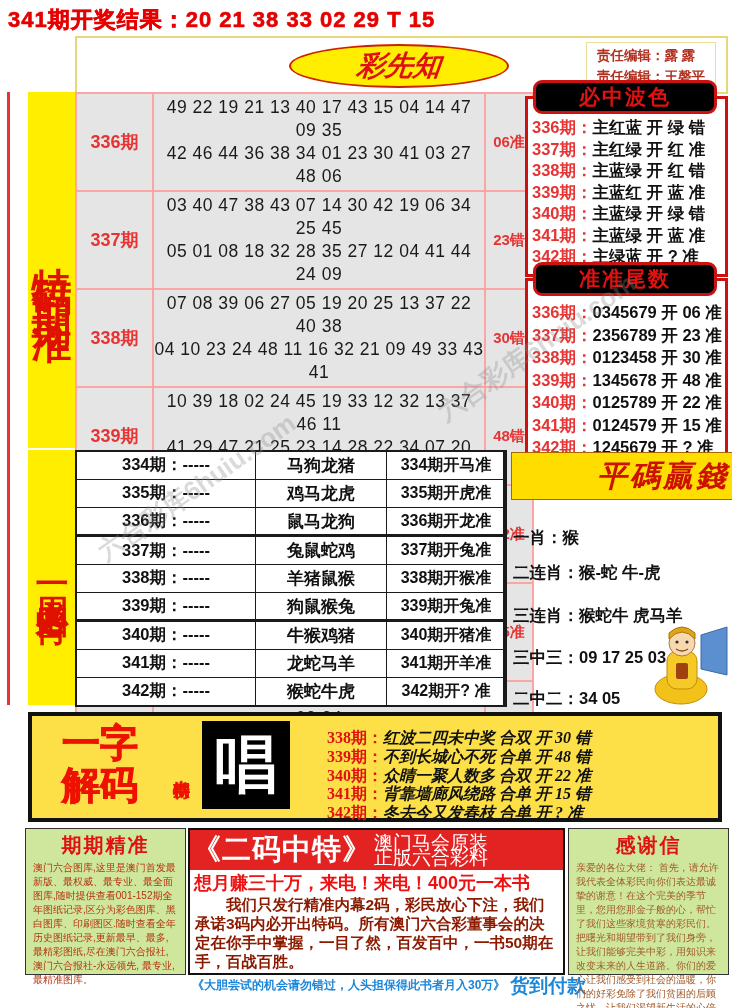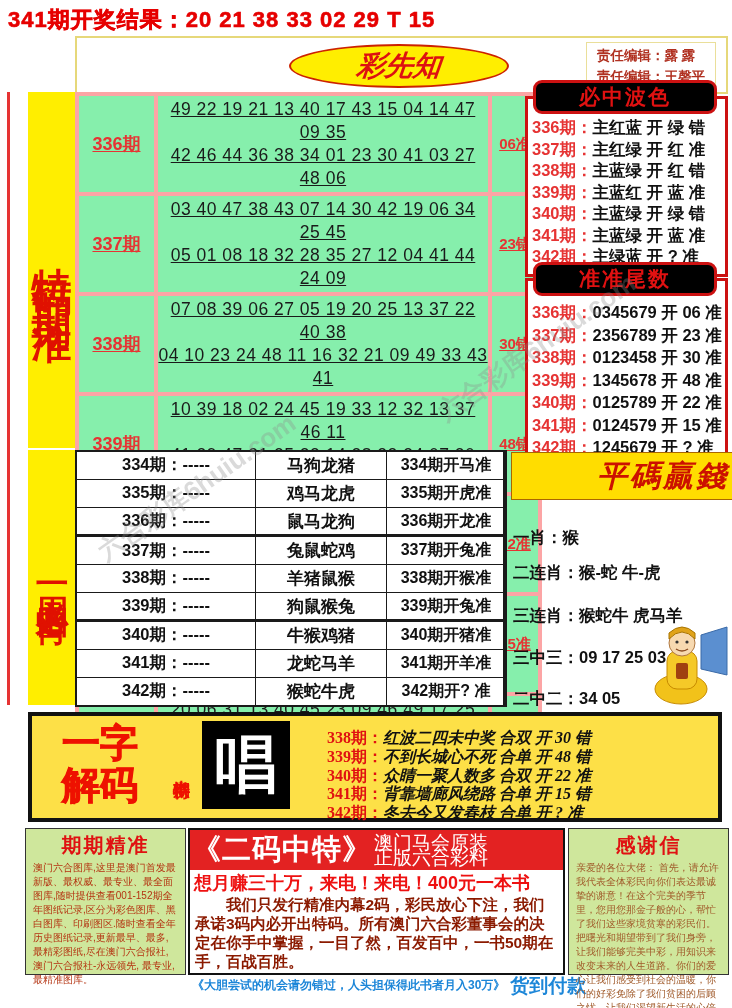--- a/index.html
+++ b/index.html
@@ -20,21 +20,21 @@
 
   
   .vstrip{position:absolute;background:#ffee00;display:flex;align-items:center;justify-content:center;}
   .vstrip span{writing-mode:vertical-rl;text-orientation:upright;color:#e01100;font-weight:bold;font-family:"Liberation Serif",serif;}
   .vstrip.s1 span{font-size:40px;letter-spacing:14px;}
   .vstrip.s2 span{font-size:33px;letter-spacing:4px;}
 
   
   table{border-collapse:collapse;}
   .main-table{position:absolute;left:75px;top:92px;}
-  .main-table td{border:4px solid #fca5a5;background:#86efac;text-decoration:underline;}
+  .main-table td{border:2px solid #fca5a5;background:#e5e5e5;}
   .main-table .per{width:73px;text-align:center;color:#e63333;font-size:18px;font-weight:bold;}
   .main-table .nums{width:330px;text-align:center;font-size:17.5px;color:#1a1a1a;line-height:23px;padding:2px 0;letter-spacing:0.5px;}
   .main-table .res{width:44px;text-align:center;color:#e63333;font-size:15px;font-weight:bold;}
   .main-table tr{height:50px;}
 
   
   .panel{position:absolute;width:203px;}
   .panel .pbox{position:absolute;left:0;top:16px;width:197px;border:3px solid #cc1111;background:#fff;}
   .panel .ptitle{position:absolute;left:8px;top:0;width:178px;height:28px;background:#000000;border:3px solid #cc1111;border-radius:9px;z-index:2;display:flex;align-items:center;justify-content:center;font-size:21px;font-weight:bold;color:#e01111;letter-spacing:2px;}
   .panel .pline{white-space:nowrap;font-size:16.5px;font-weight:bold;color:#111;line-height:21.5px;padding-left:4px;}

